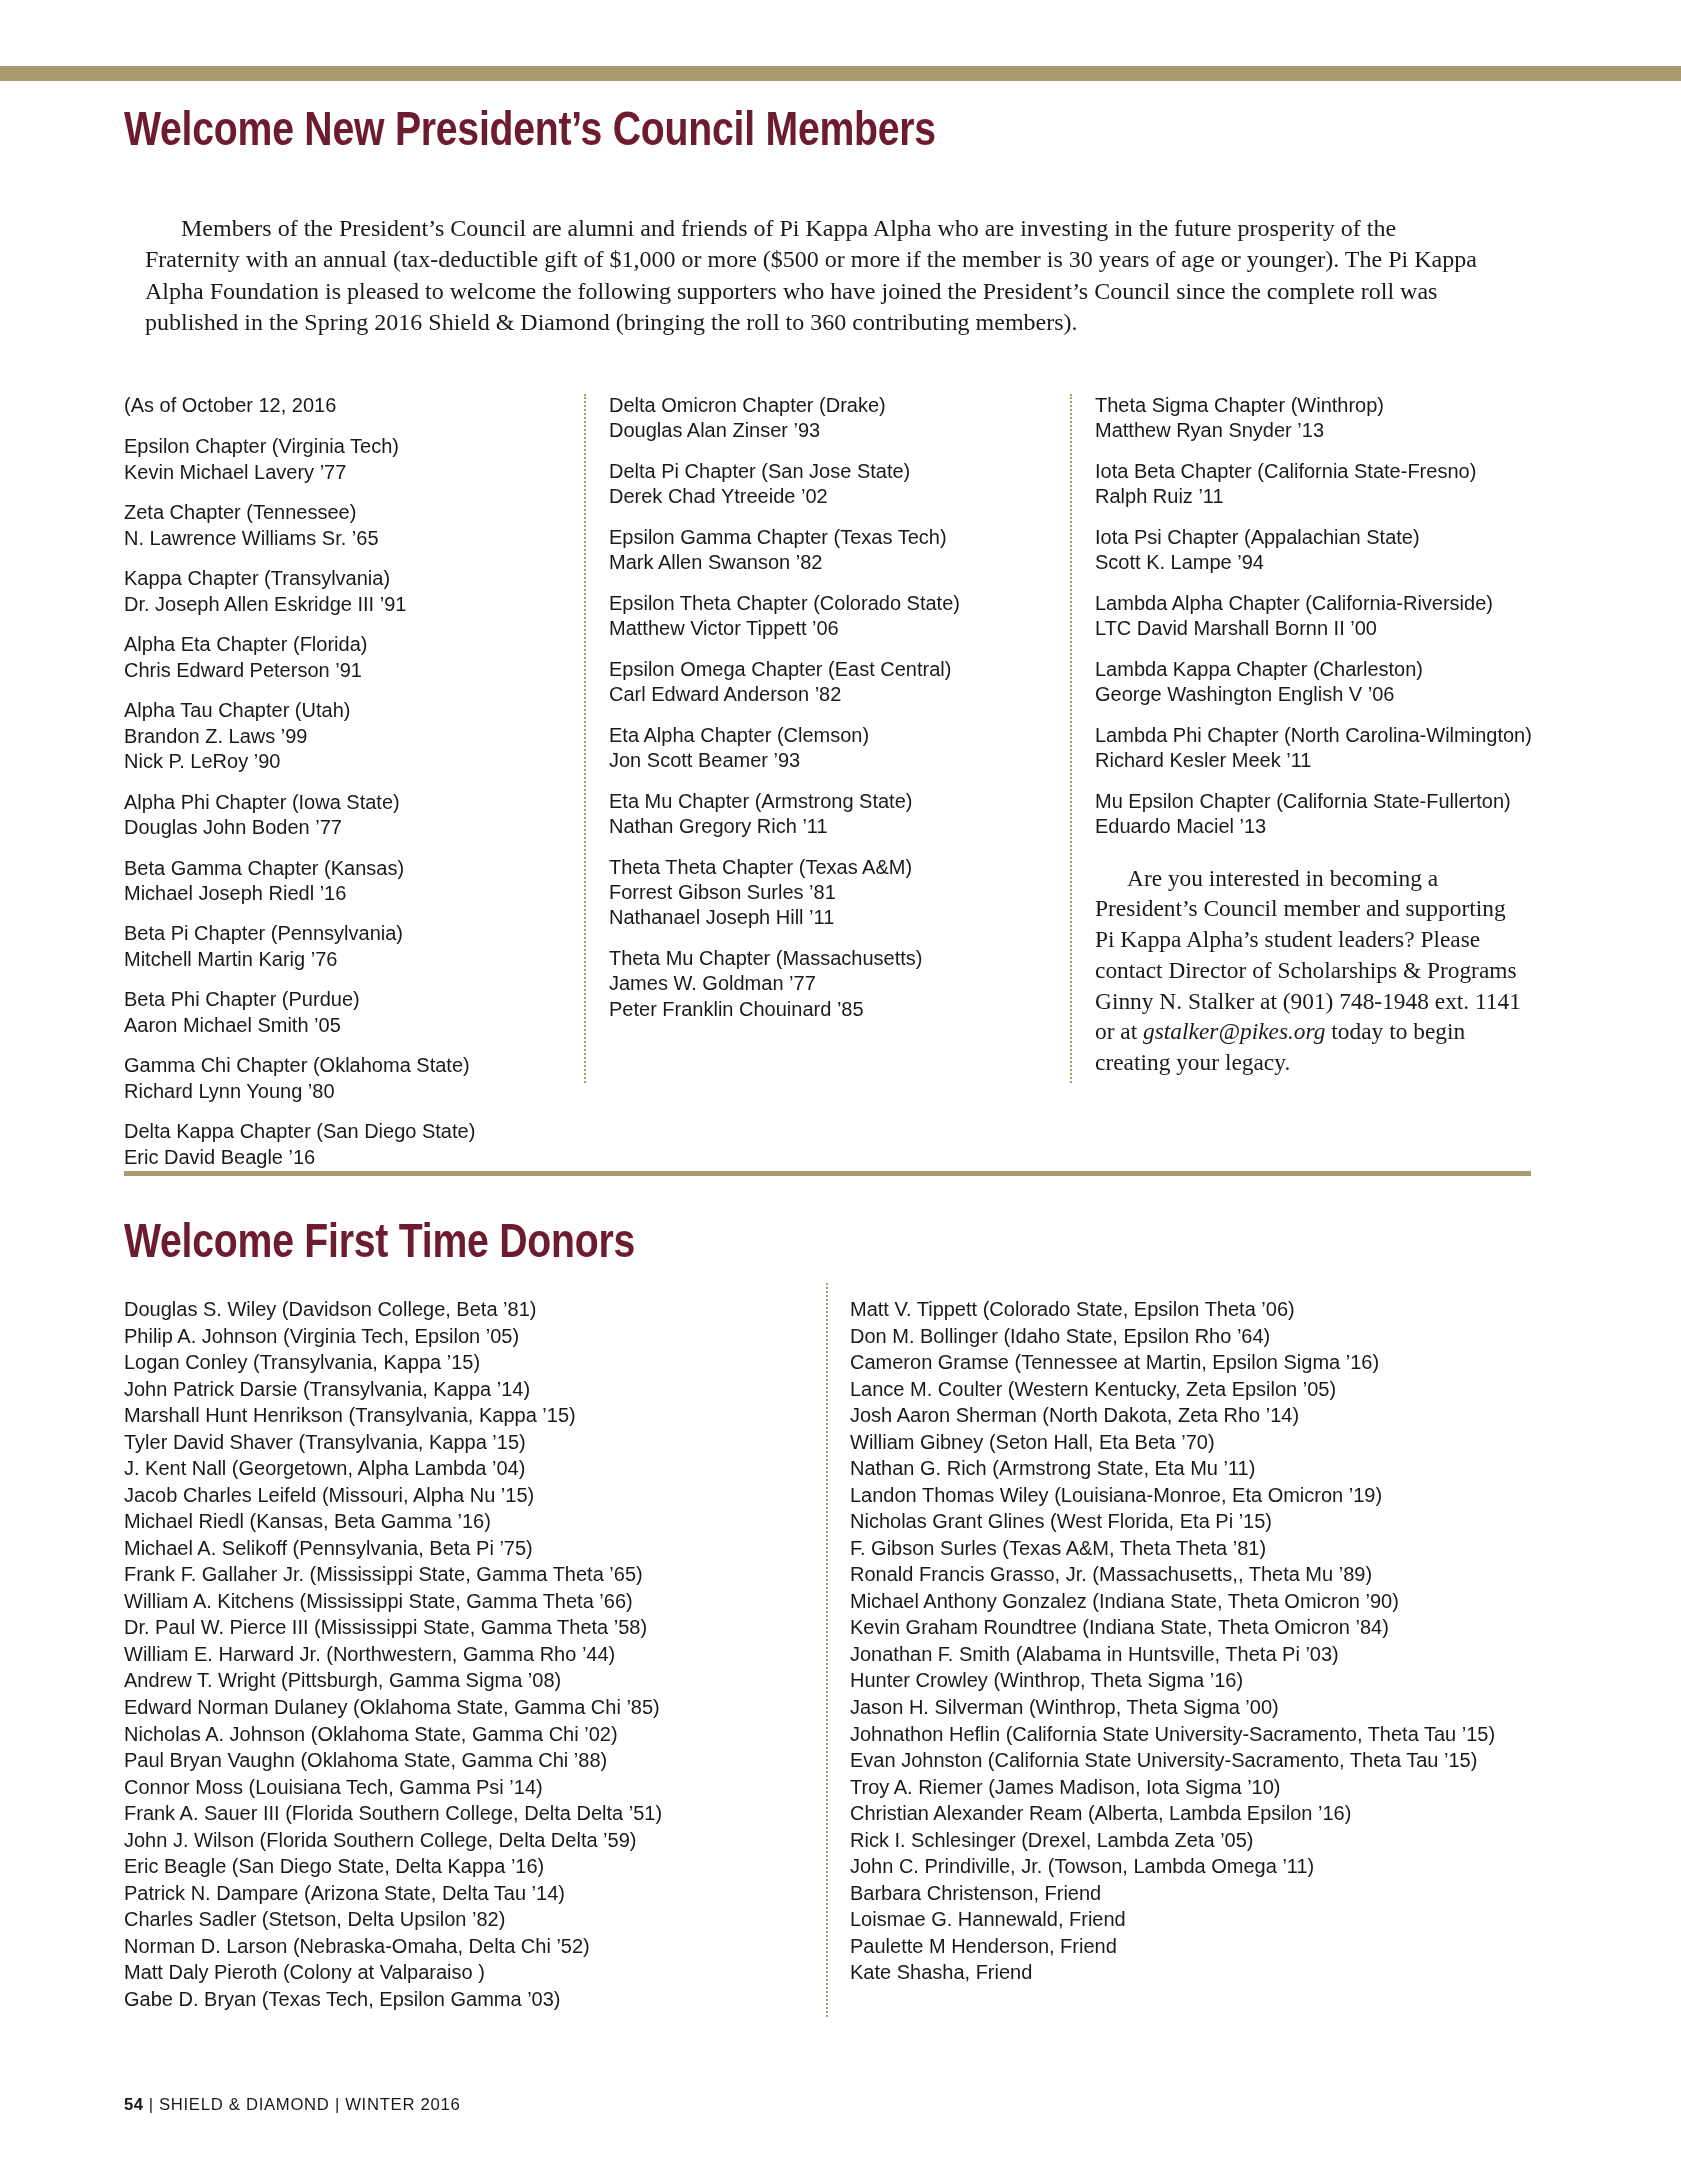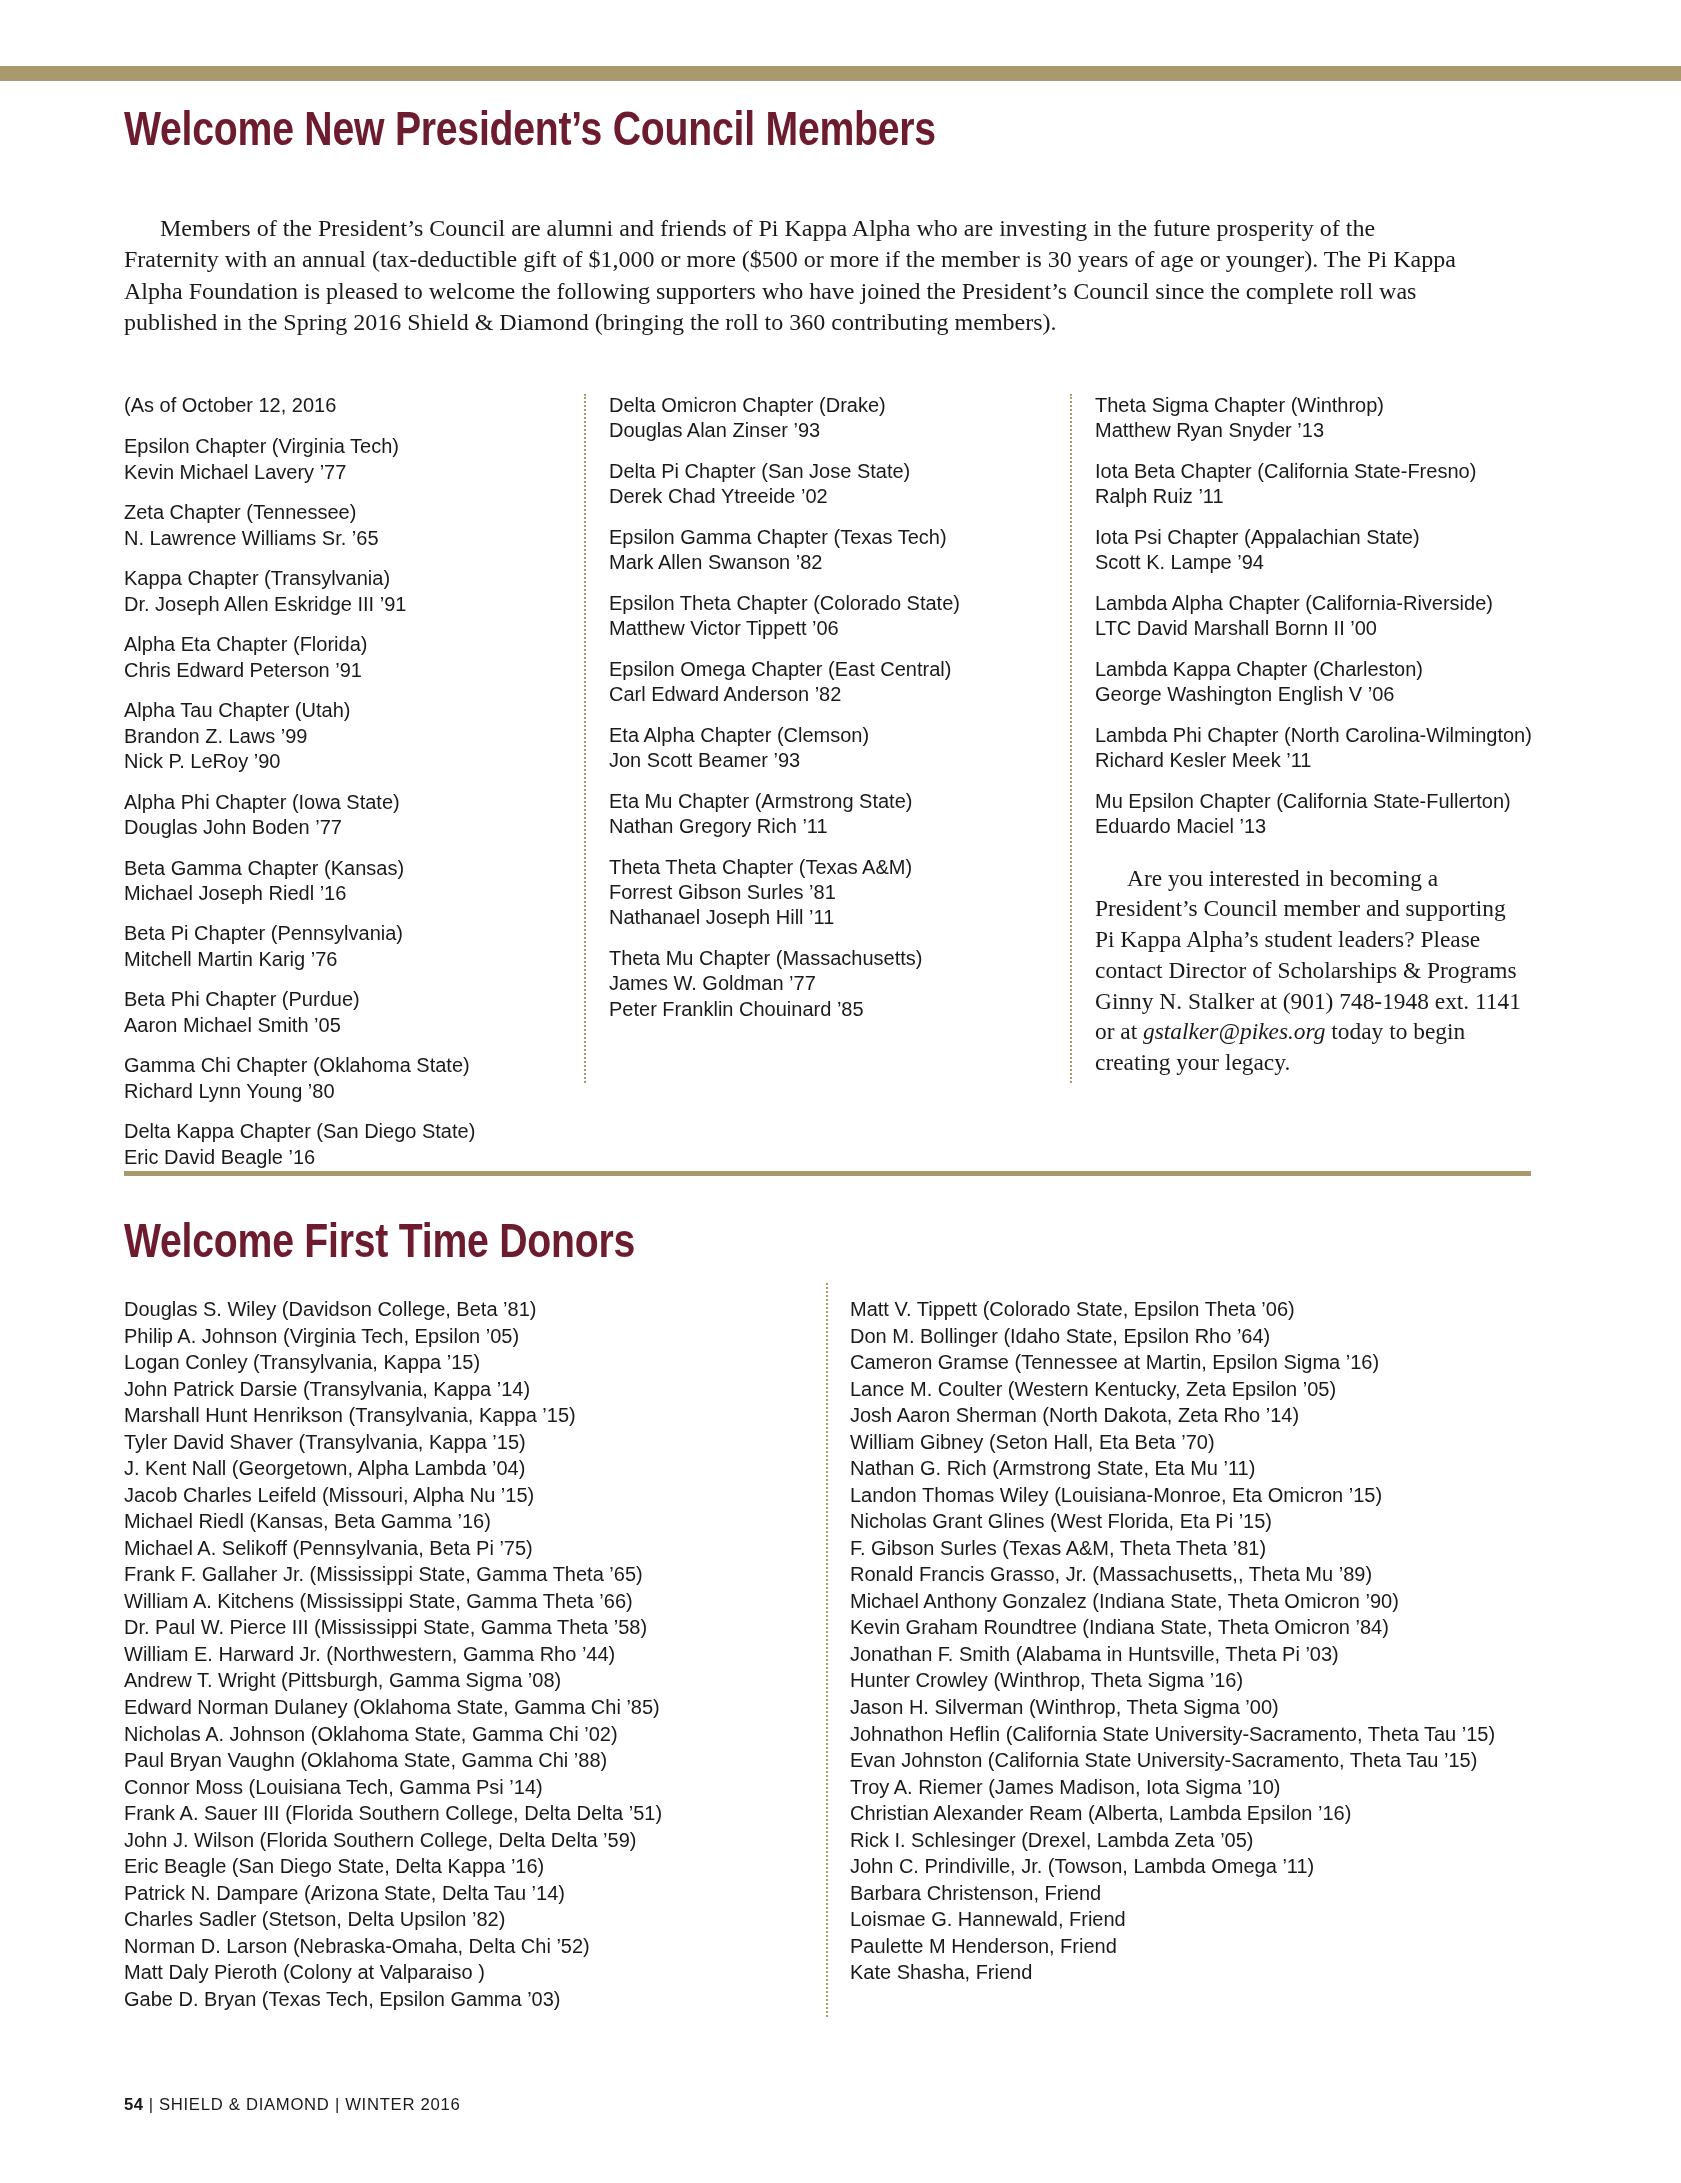--- a/index.html
+++ b/index.html
@@ -178,21 +178,21 @@
 </style>
 </head>
 <body>
 
 <div class="top-bar"></div>
 
 <div class="page" style="top:104px;">
   <h1 class="section-heading">Welcome New President’s Council Members</h1>
 </div>
 
-<div class="page" style="top:213px;">
+<div class="page" style="top:213px;margin-left:21px;">
   <p class="intro">Members of the President’s Council are alumni and friends of Pi Kappa Alpha who are investing in the future prosperity of the Fraternity with an annual (tax-deductible gift of $1,000 or more ($500 or more if the member is 30 years of age or younger). The Pi Kappa Alpha Foundation is pleased to welcome the following supporters who have joined the President’s Council since the complete roll was published in the Spring 2016 Shield &amp; Diamond (bringing the roll to 360 contributing members).</p>
 </div>
 
 <div class="pc-columns">
 
   <div class="pc-dot-rule r1"></div>
   <div class="pc-dot-rule r2"></div>
 
   <div class="pc-col pc-col-1">
     <div class="pc-note">(As of October 12, 2016</div>
@@ -363,21 +363,21 @@
       <span class="donor-line">Gabe D. Bryan (Texas Tech, Epsilon Gamma ’03)</span>
     </div>
   <div class="donor-col donor-col-2">
       <span class="donor-line">Matt V. Tippett (Colorado State, Epsilon Theta ’06)</span>
       <span class="donor-line">Don M. Bollinger (Idaho State, Epsilon Rho ’64)</span>
       <span class="donor-line">Cameron Gramse (Tennessee at Martin, Epsilon Sigma ’16)</span>
       <span class="donor-line">Lance M. Coulter (Western Kentucky, Zeta Epsilon ’05)</span>
       <span class="donor-line">Josh Aaron Sherman (North Dakota, Zeta Rho ’14)</span>
       <span class="donor-line">William Gibney (Seton Hall, Eta Beta ’70)</span>
       <span class="donor-line">Nathan G. Rich (Armstrong State, Eta Mu ’11)</span>
-      <span class="donor-line">Landon Thomas Wiley (Louisiana-Monroe, Eta Omicron ’15)</span>
+      <span class="donor-line">Landon Thomas Wiley (Louisiana-Monroe, Eta Omicron ’19)</span>
       <span class="donor-line">Nicholas Grant Glines (West Florida, Eta Pi ’15)</span>
       <span class="donor-line">F. Gibson Surles (Texas A&amp;M, Theta Theta ’81)</span>
       <span class="donor-line">Ronald Francis Grasso, Jr. (Massachusetts,, Theta Mu ’89)</span>
       <span class="donor-line">Michael Anthony Gonzalez (Indiana State, Theta Omicron ’90)</span>
       <span class="donor-line">Kevin Graham Roundtree (Indiana State, Theta Omicron ’84)</span>
       <span class="donor-line">Jonathan F. Smith (Alabama in Huntsville, Theta Pi ’03)</span>
       <span class="donor-line">Hunter Crowley (Winthrop, Theta Sigma ’16)</span>
       <span class="donor-line">Jason H. Silverman (Winthrop, Theta Sigma ’00)</span>
       <span class="donor-line">Johnathon Heflin (California State University-Sacramento, Theta Tau ’15)</span>
       <span class="donor-line">Evan Johnston (California State University-Sacramento, Theta Tau ’15)</span>

